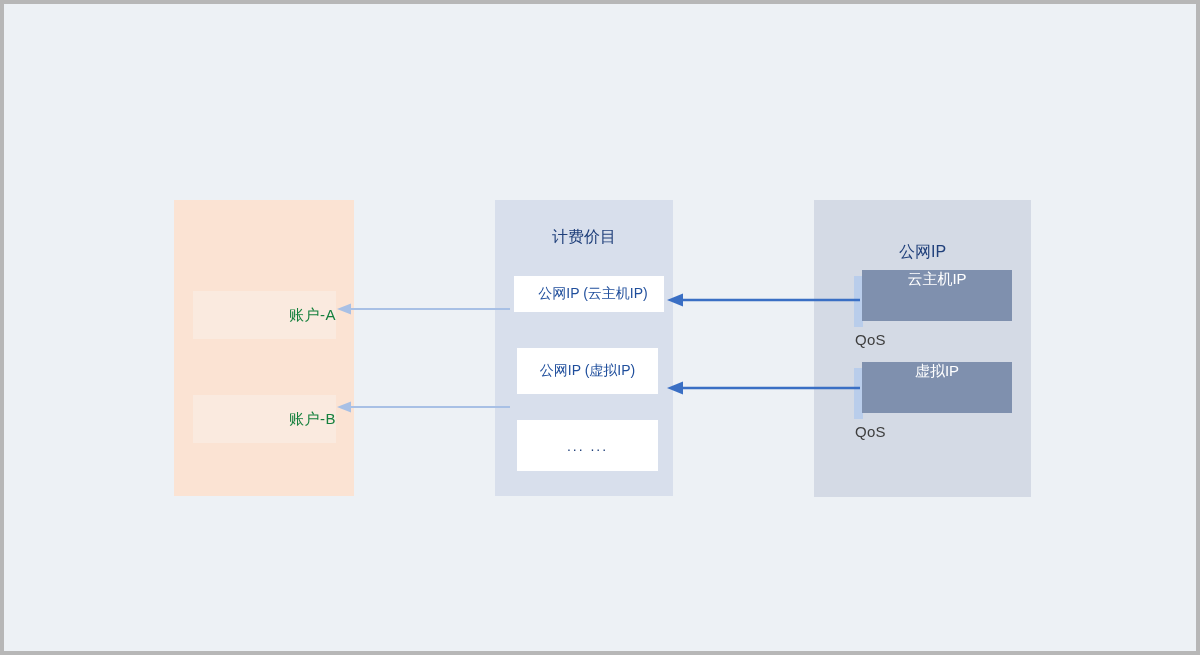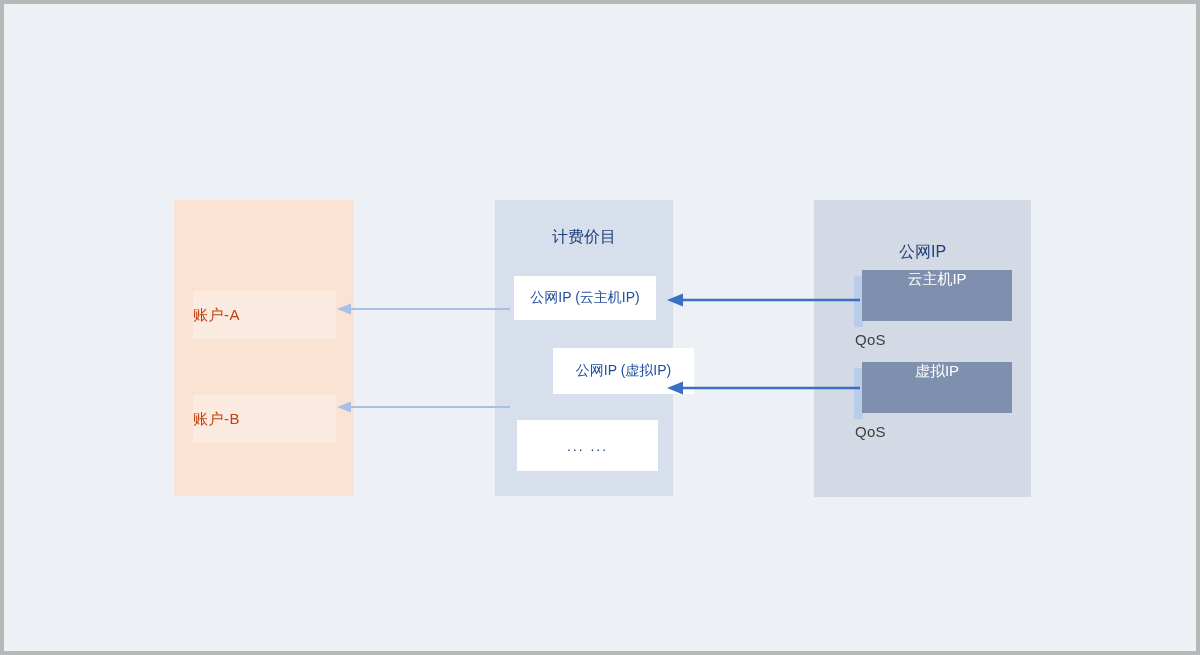--- a/index.html
+++ b/index.html
@@ -81,42 +81,42 @@
 
   
   .account-box {
     position: absolute;
     left: 19px;
     width: 143px;
     height: 48px;
     background: #faeadf;
     display: flex;
     align-items: center;
-    justify-content: flex-start;
+    justify-content: flex-end;
     font-size: 15px;
-    color: #c2410c;
+    color: #15803d;
     letter-spacing: 0.5px;
     white-space: nowrap;
   }
   #account-box-0 { top: 91px; }
   #account-box-1 { top: 195px; }
 
   
   .pricing-box {
     position: absolute;
     background: #ffffff;
     display: flex;
     align-items: center;
     justify-content: center;
     font-size: 14px;
     color: #1f4e9c;
     white-space: nowrap;
   }
-  #pricing-box-0 { left: 19px;  top: 76px;  width: 142px; height: 44px; }
-  #pricing-box-1 { left: 22px;  top: 148px; width: 141px; height: 46px; margin-left: 36px; }
+  #pricing-box-0 { left: 19px;  top: 76px;  width: 142px; height: 36px; padding-left: 8px; }
+  #pricing-box-1 { left: 22px;  top: 148px; width: 141px; height: 46px; }
   #pricing-box-2 { left: 22px;  top: 220px; width: 141px; height: 51px; }
   #pricing-box-2 .pricing-label { letter-spacing: 2px; color: #1f3f7a; }
 
   
   .ipnode {
     position: absolute;
     height: 51px;
   }
   .ipnode-qos-tab {
     position: absolute;

